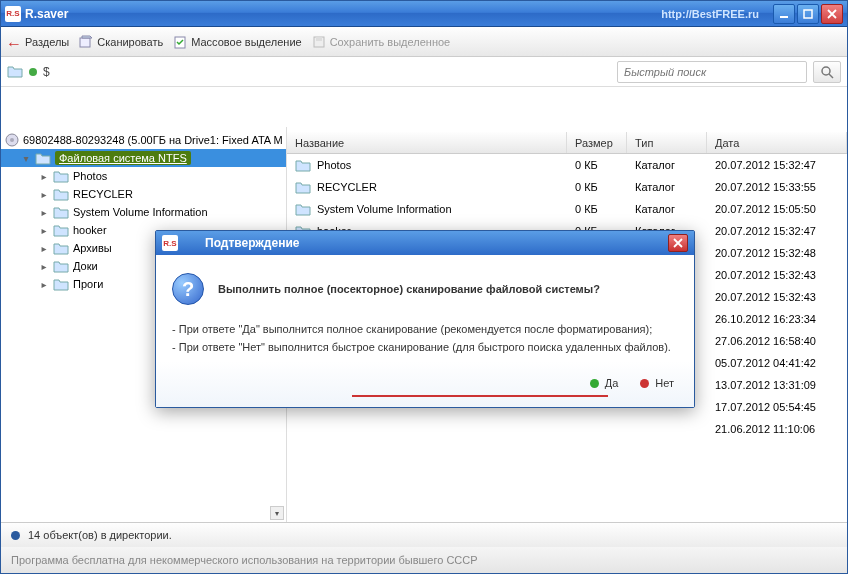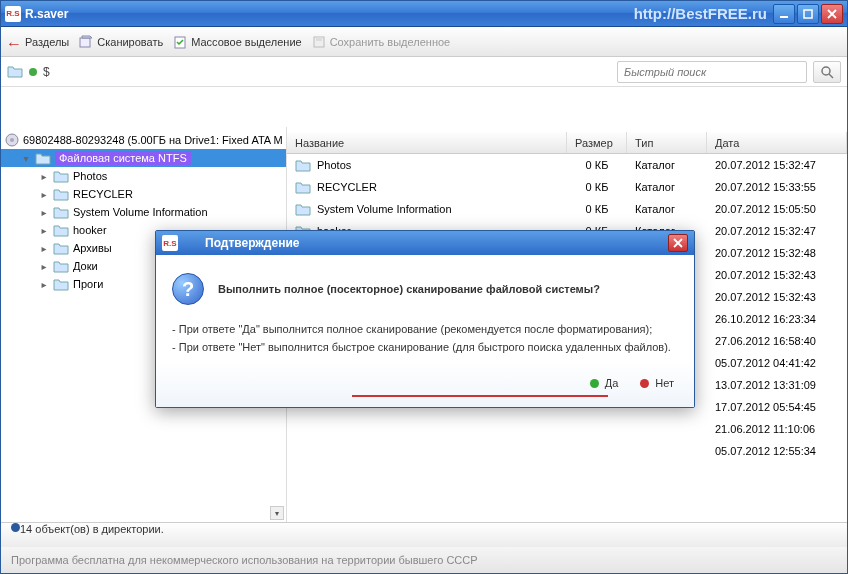--- a/index.html
+++ b/index.html
@@ -3,21 +3,21 @@
 <meta charset="utf-8">
 <style>
 * { box-sizing: border-box; margin: 0; padding: 0; font-family: Tahoma, Arial, sans-serif; }
 body { background: #fff; overflow: hidden; }
 
 .window { width: 848px; height: 574px; border: 1px solid #2a5a9e; background: #fff; display: flex; flex-direction: column; }
 
 .titlebar { height: 26px; background: linear-gradient(to bottom, #5a9de6 0%, #3b7dd8 45%, #2d6bc8 50%, #3b7dd8 100%); display: flex; align-items: center; padding: 0 4px; border-bottom: 1px solid #1a4a8e; }
 .titlebar-icon { width: 16px; height: 16px; margin-right: 4px; background: #fff; border-radius: 2px; display: flex; align-items: center; justify-content: center; font-size: 8px; font-weight: bold; color: #c33; }
 .titlebar-title { color: #fff; font-size: 12px; font-weight: bold; flex: 1; }
-.titlebar-url { color: #d0e5ff; font-size: 15px; font-weight: bold; margin-right: 6px; }
+.titlebar-url { color: #d0e5ff; font-size: 11px; font-weight: bold; margin-right: 14px; }
 .titlebar-btns { display: flex; gap: 2px; }
 .titlebar-btn { width: 22px; height: 20px; background: linear-gradient(to bottom, #6bb0f0, #3b7dd8); border: 1px solid #1a5aae; border-radius: 2px; display: flex; align-items: center; justify-content: center; cursor: pointer; }
 .titlebar-btn.close { background: linear-gradient(to bottom, #f08080, #d04040); border-color: #a02020; }
 .titlebar-btn svg { width: 10px; height: 10px; }
 
 .toolbar { height: 30px; background: linear-gradient(to bottom, #fefefe, #e8e8e8); border-bottom: 1px solid #ccc; display: flex; align-items: center; padding: 0 6px; gap: 10px; font-size: 11px; }
 .toolbar .tb-item { display: flex; align-items: center; gap: 4px; cursor: pointer; color: #333; }
 .toolbar .tb-item:last-child { color: #999; }
 .tb-icon { width: 14px; height: 14px; display: inline-flex; align-items: center; justify-content: center; }
 .arrow-back { color: #c33; font-size: 16px; font-weight: bold; }
@@ -30,39 +30,39 @@
 .search-btn { width: 28px; height: 22px; border: 1px solid #ccc; background: linear-gradient(to bottom,#fefefe,#e8e8e8); border-radius: 2px; display: flex; align-items: center; justify-content: center; cursor: pointer; }
 
 .main { flex: 1; display: flex; overflow: hidden; }
 
 .tree { width: 288px; border-right: 1px solid #ddd; background: #fff; padding: 4px 0; font-size: 11px; overflow: hidden; position: relative; margin-top: 40px; }
 .tree-scrolldown { position: absolute; bottom: 2px; right: 2px; width: 14px; height: 14px; border: 1px solid #ccc; background: #f0f0f0; display: flex; align-items: center; justify-content: center; font-size: 8px; color: #555; }
 .tree-root { display: flex; align-items: center; padding: 2px 4px; gap: 4px; white-space: nowrap; overflow: hidden; }
 .tree-root .disk-icon { width: 14px; height: 14px; }
 .tree-row { display: flex; align-items: center; padding: 2px 4px 2px 20px; gap: 4px; white-space: nowrap; }
 .tree-row.selected { background: #3a8fdf; }
-.tree-row.selected .label { background: #8b5cf6; color: #fff; padding: 1px 4px; border-radius: 2px; }
+.tree-row.selected .label { background: #4d7c0f; color: #fff; padding: 1px 4px; border-radius: 2px; text-decoration: underline; }
 .tree-children { padding-left: 34px; }
 .tree-children .tree-row { padding-left: 4px; }
 .tree .expander { width: 10px; text-align: center; color: #666; font-size: 10px; }
 .folder-icon { width: 16px; height: 14px; display: inline-flex; }
 
 .listview { flex: 1; background: #fff; display: flex; flex-direction: column; font-size: 11px; margin-top: 45px; }
 .lv-header { height: 22px; display: flex; background: linear-gradient(to bottom,#fefefe,#e8e8e8); border-bottom: 1px solid #ccc; }
 .lv-header .col { border-right: 1px solid #ddd; padding: 0 8px; display: flex; align-items: center; color: #333; }
 .lv-body { flex: 1; overflow: hidden; }
 .lv-row { height: 22px; display: flex; align-items: center; border-bottom: 1px solid transparent; }
 .lv-row .cell { padding: 0 8px; overflow: hidden; white-space: nowrap; }
 .col-name { width: 280px; display: flex; align-items: center; gap: 6px; }
-.col-size { width: 60px; text-align: center; }
+.col-size { width: 60px; text-align: left; }
 .col-type { width: 80px; }
 .col-date { width: 140px; }
 
 .statuswrap { border-top: 1px solid #ccc; }
-.statusbar { height: 24px; background: linear-gradient(to bottom,#fefefe,#ececec); display: flex; padding: 0 10px; gap: 0; font-size: 11px; color: #333; }
+.statusbar { height: 24px; background: linear-gradient(to bottom,#fefefe,#ececec); display: flex; align-items: center; padding: 0 10px; gap: 8px; font-size: 11px; color: #333; }
 .status-dot { width: 9px; height: 9px; background: #2a5a9e; border-radius: 50%; }
 .footerbar { height: 26px; background: linear-gradient(to bottom,#f5f5f5,#e5e5e5); display: flex; align-items: center; padding: 0 10px; font-size: 11px; color: #888; }
 
 
 .dialog { position: absolute; left: 155px; top: 230px; width: 540px; border: 1px solid #2a5a9e; background: #fff; box-shadow: 0 4px 18px rgba(0,0,0,0.35); border-radius: 2px; }
 .dialog-titlebar { height: 24px; background: linear-gradient(to bottom,#5a9de6,#2d6bc8); display: flex; align-items: center; padding: 0 6px; }
 .dialog-titlebar .dlg-icon { width: 16px; height: 16px; background: #fff; border-radius: 2px; display: flex; align-items: center; justify-content: center; font-size: 8px; font-weight: bold; color: #c33; margin-right: 6px; }
 .dialog-titlebar .dlg-title { color: #fff; font-size: 12px; font-weight: bold; flex: 1; margin-left: 21px; }
 .dialog-close { width: 20px; height: 18px; background: linear-gradient(to bottom,#f08080,#c83030); border: 1px solid #902020; border-radius: 2px; display: flex; align-items: center; justify-content: center; cursor: pointer; }
 .dialog-body { padding: 18px 16px 10px 16px; background: linear-gradient(to bottom, #fff 0%, #fff 70%, #f0f5fb 100%); font-size: 11px; color: #333; }
@@ -386,29 +386,20 @@
           </div>
           <div class="lv-row">
     <div class="cell col-name">
 
       <span></span>
     </div>
     <div class="cell col-size"></div>
     <div class="cell col-type"></div>
     <div class="cell col-date">21.06.2012 11:10:06</div>
           </div>
-          <div class="lv-row">
-    <div class="cell col-name">
-
-      <span></span>
-    </div>
-    <div class="cell col-size"></div>
-    <div class="cell col-type"></div>
-    <div class="cell col-date">05.07.2012 12:55:34</div>
-          </div>
         </div>
     </div>
   </div>
 
   <div class="statuswrap">
     <div class="statusbar">
       <span class="status-dot"></span>
       <span>14 объект(ов) в директории.</span>
     </div>
     <div class="footerbar">

